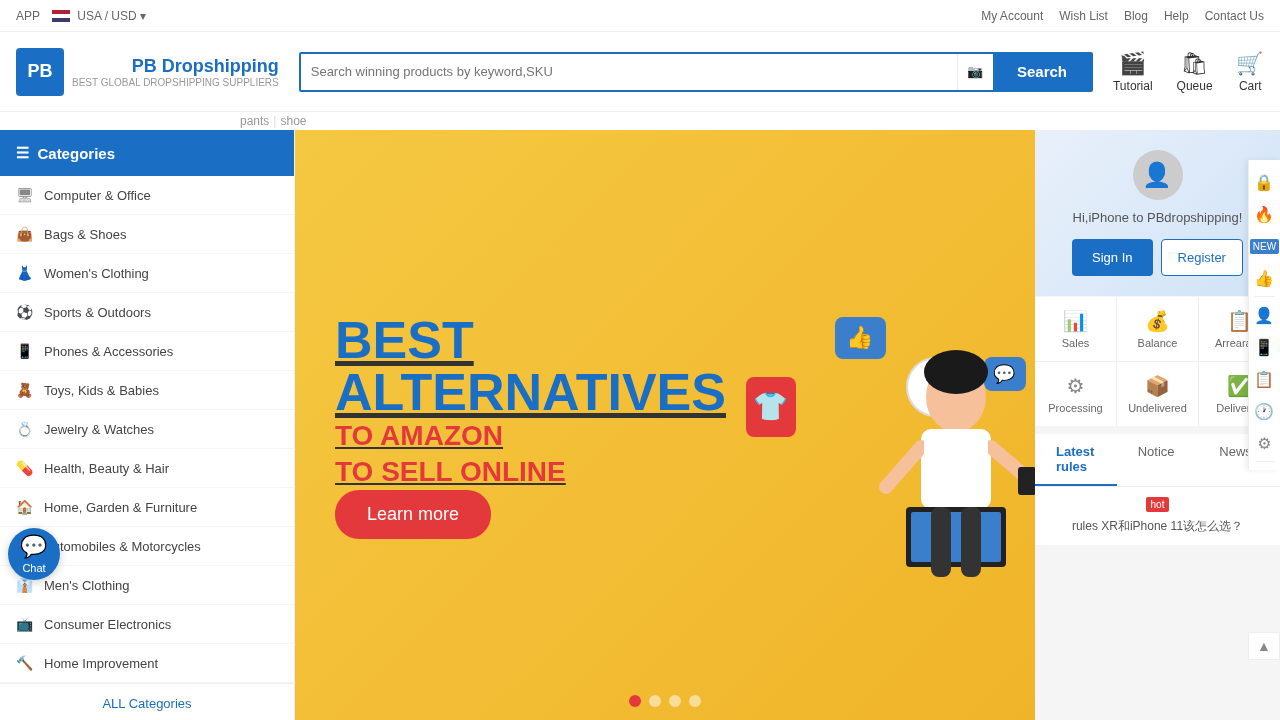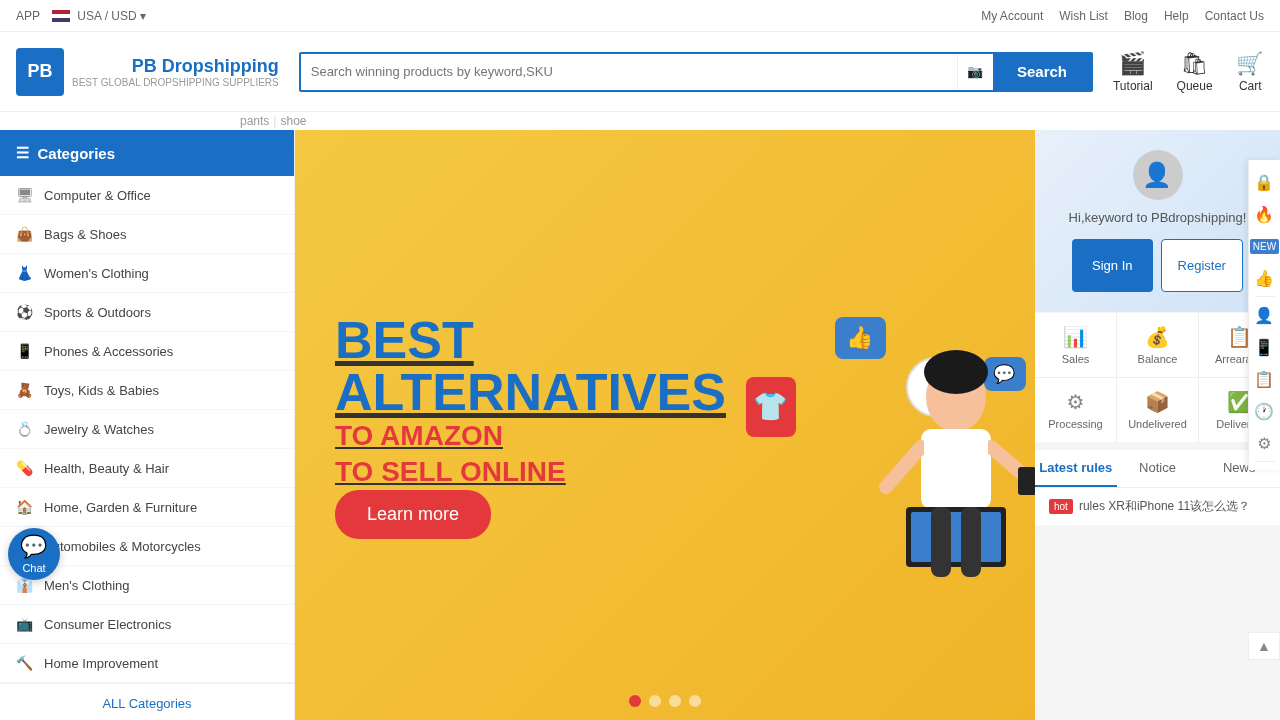--- a/index.html
+++ b/index.html
@@ -263,21 +263,21 @@
       border: none;
       padding: 8px 20px;
       border-radius: 4px;
       cursor: pointer;
       font-size: 13px;
     }
     .btn-register {
       background: #fff;
       color: #1a6fc4;
       border: 1px solid #1a6fc4;
-      padding: 18px 16px;
+      padding: 10px 16px;
       border-radius: 4px;
       cursor: pointer;
       font-size: 13px;
     }
     .stats-grid {
       display: grid;
       grid-template-columns: 1fr 1fr 1fr;
       gap: 1px;
       background: #eee;
       margin-top: 1px;
@@ -291,37 +291,38 @@
     .stat-icon { font-size: 20px; color: #888; margin-bottom: 4px; }
     .stat-label { font-size: 11px; color: #666; }
     .tabs-row {
       display: flex;
       border-bottom: 1px solid #eee;
       background: #fff;
       margin-top: 8px;
     }
     .tab-btn {
       flex: 1;
-      text-align: center;
-      padding: 10px 0;
+      text-align: left;
+      padding: 10px 21px;
       cursor: pointer;
       font-size: 13px;
       color: #666;
       border-bottom: 2px solid transparent;
     }
     .tab-btn.active { color: #1a6fc4; border-bottom-color: #1a6fc4; font-weight: bold; }
     .news-item {
       padding: 10px 14px;
       background: #fff;
       border-bottom: 1px solid #f5f5f5;
       font-size: 12px;
       color: #555;
       display: flex;
       align-items: center;
       gap: 6px;
+      flex-direction: column;
     }
     .hot-badge {
       background: #e4393c;
       color: #fff;
       font-size: 10px;
       padding: 2px 5px;
       border-radius: 2px;
       flex-shrink: 0;
     }
 
@@ -564,21 +565,21 @@
       <div class="dot active"></div>
       <div class="dot"></div>
       <div class="dot"></div>
       <div class="dot"></div>
     </div>
   </div>
 
   <div class="right-panel">
     <div class="welcome-box">
       <div class="avatar-circle">👤</div>
-      <div class="welcome-text">Hi,keyword to PBdropshipping!</div>
+      <div class="welcome-text">Hi,iPhone to PBdropshipping!</div>
       <div class="welcome-btns">
         <button class="btn-signin">Sign In</button>
         <button class="btn-register">Register</button>
       </div>
     </div>
 
     <div class="stats-grid">
       <div class="stat-item">
         <div class="stat-icon">📊</div>
         <div class="stat-label">Sales</div>

